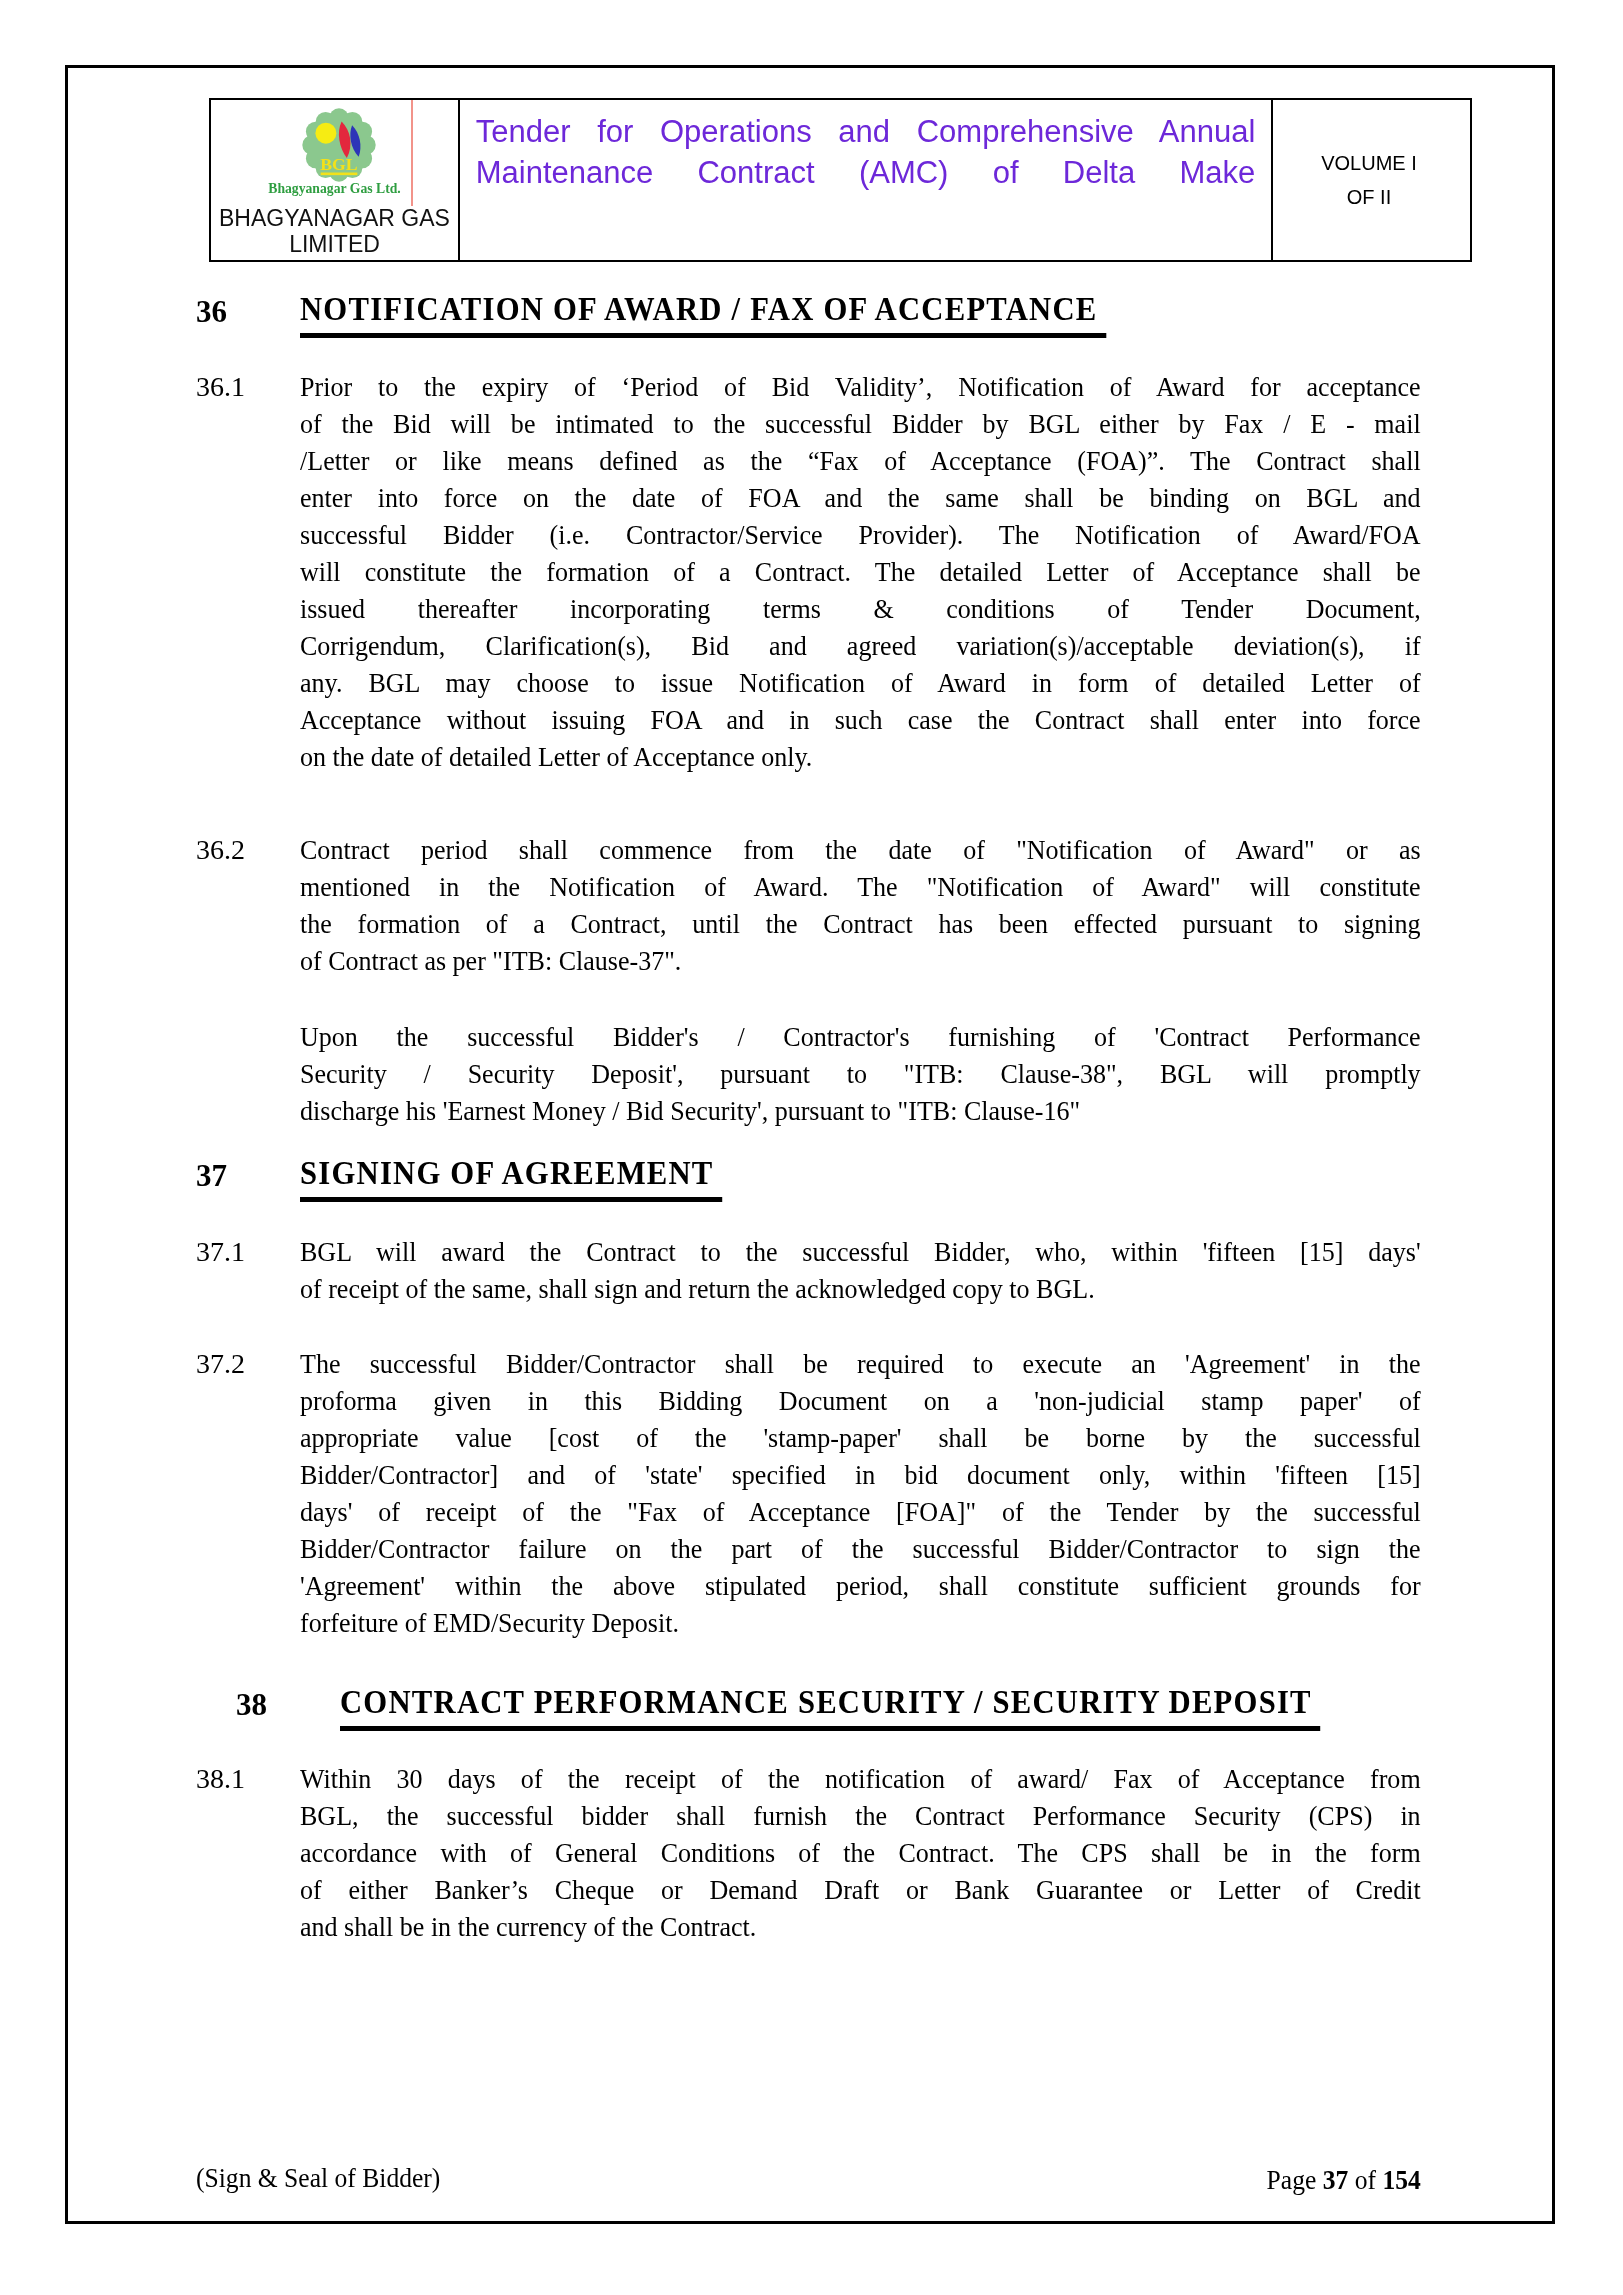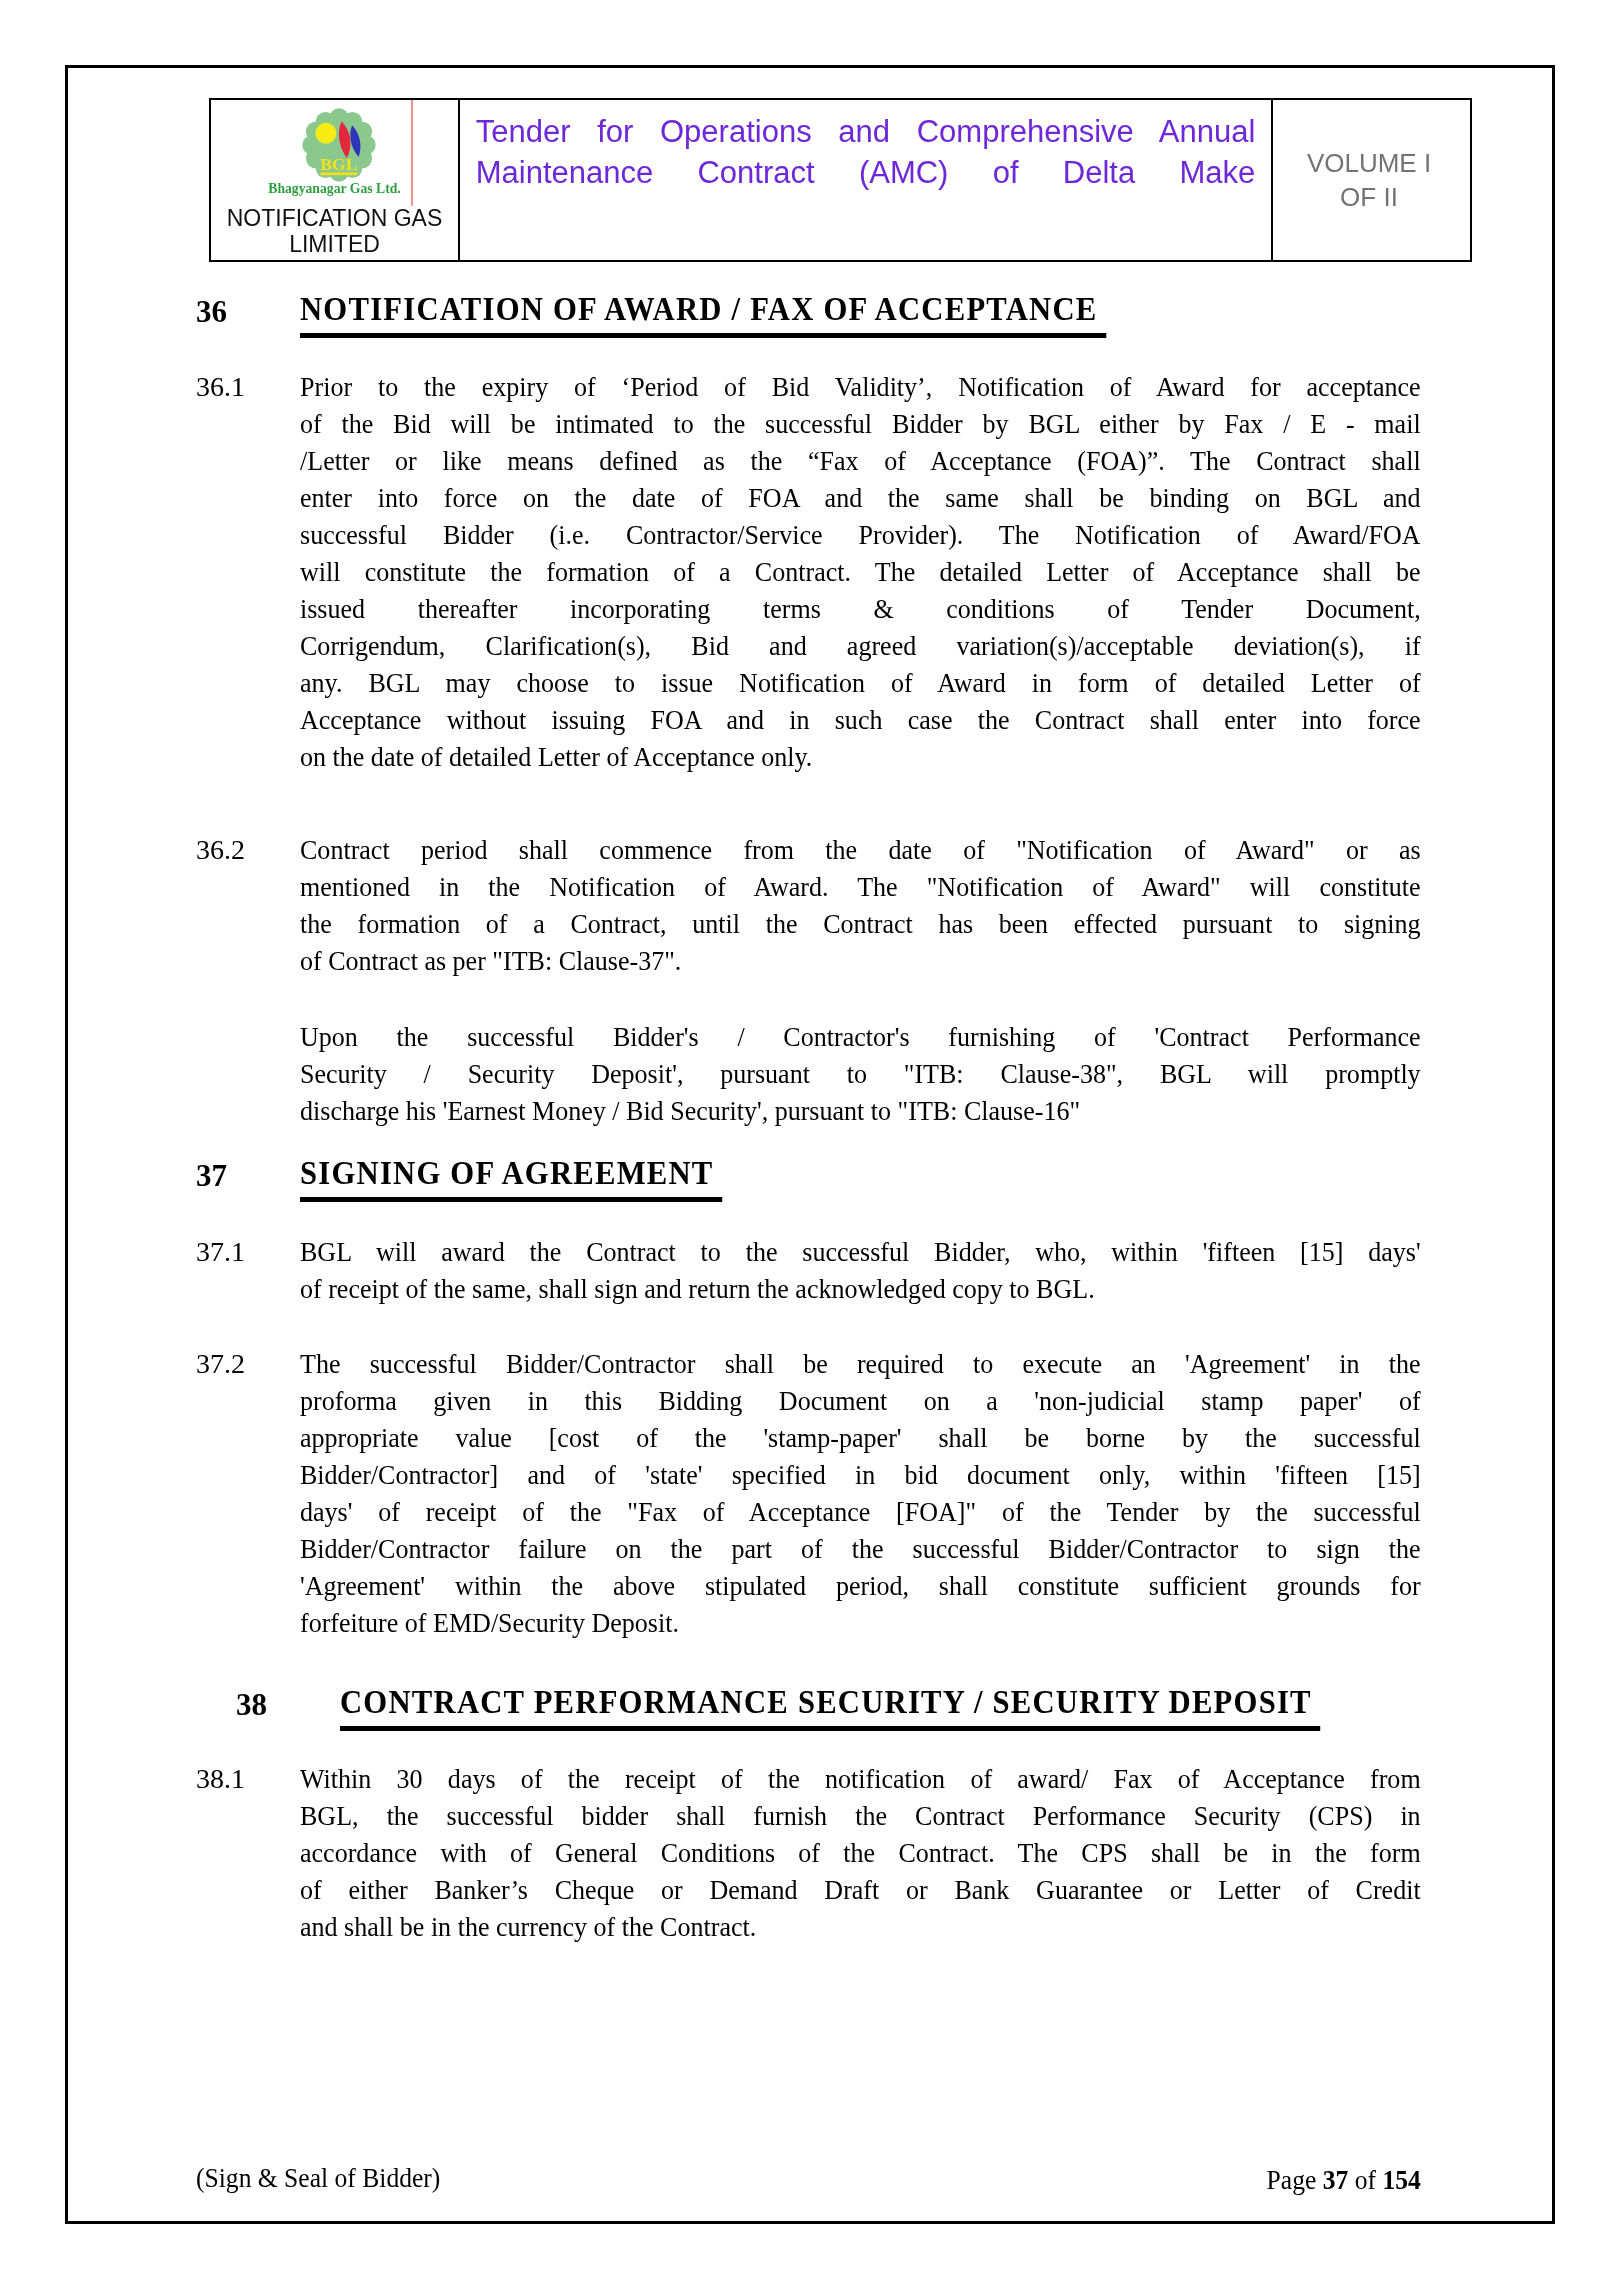--- a/index.html
+++ b/index.html
@@ -16,21 +16,21 @@
   .logo-svg{position:absolute;left:82px;top:6.5px;}
   .logo-redline{position:absolute;left:200px;top:0px;width:2px;height:106px;background:#f2938a;}
   .logo-caption{position:absolute;left:0;top:81px;width:100%;text-align:center;font-family:"Liberation Serif",serif;font-weight:bold;font-size:13.7px;color:#2f9e41;}
   .company-name{position:absolute;left:0;top:106px;width:100%;text-align:center;font-family:"Liberation Sans",sans-serif;font-size:23px;line-height:25.5px;color:#111;}
 
   .title-line{font-family:"Liberation Sans",sans-serif;font-size:31px;line-height:41px;height:41px;white-space:normal;color:#6d28d9;}
   .t-just{text-align:justify;text-align-last:justify;}
   .t-left{text-align:left;}
   .t-center{text-align:center;}
 
-  .vol-line{font-family:"Liberation Sans",sans-serif;font-size:26px;line-height:34px;color:#737373;text-align:center;}
+  .vol-line{font-family:"Liberation Sans",sans-serif;font-size:20px;line-height:34px;color:#000000;text-align:center;}
 
   
   .hrow,.prow{position:absolute;left:196px;width:1243px;}
   .hrow .num{position:absolute;left:0;top:0;font-weight:bold;font-size:31px;line-height:41px;}
   .htext{margin-left:104px;display:block;}
   .hinner{display:inline-block;transform:scaleX(0.93);transform-origin:0 0;font-weight:bold;font-size:33px;line-height:37px;letter-spacing:1.3px;border-bottom:5.9px solid #000;padding:0 9.2px 4.6px 0;white-space:nowrap;}
   #h0{top:291px;} #h1{top:1155px;} #h2{top:1684px;margin-left:40px;}
 
   .prow .num{position:absolute;left:0;top:0;font-size:28px;line-height:37px;}
   .ptext{margin-left:104px;width:1205px;transform:scaleX(0.93);transform-origin:0 0;}
@@ -69,21 +69,21 @@
       </g>
       <circle cx="50" cy="40" r="16" fill="#f6ec13"></circle>
       <path d="M74,22 C88,36 92,58 82,78 C70,62 66,38 74,22 Z" fill="#e3273d"></path>
       <path d="M90,28 C102,40 106,60 100,76 C88,64 84,42 90,28 Z" fill="#2d35b8"></path>
       <text x="70" y="96" text-anchor="middle" font-family="Liberation Serif, serif" font-size="27" font-weight="bold" fill="#f3e11a">BGL</text>
       <rect x="42" y="100" width="56" height="4" fill="#f3e11a"></rect>
     </svg>
     <div class="logo-redline"></div>
     <div class="logo-caption">Bhagyanagar Gas Ltd.</div>
     <div class="company-name">
-      <div>NOTIFICATION GAS</div>
+      <div>BHAGYANAGAR GAS</div>
       <div>LIMITED</div>
     </div>
   </div>
 
   <div class="hdr-cell cell-title">
     <div class="title-line t-just">Tender for Operations and Comprehensive Annual</div>
     <div class="title-line t-just">Maintenance Contract (AMC) of Delta Make</div>
   </div>
 
   <div class="hdr-cell cell-volume">

